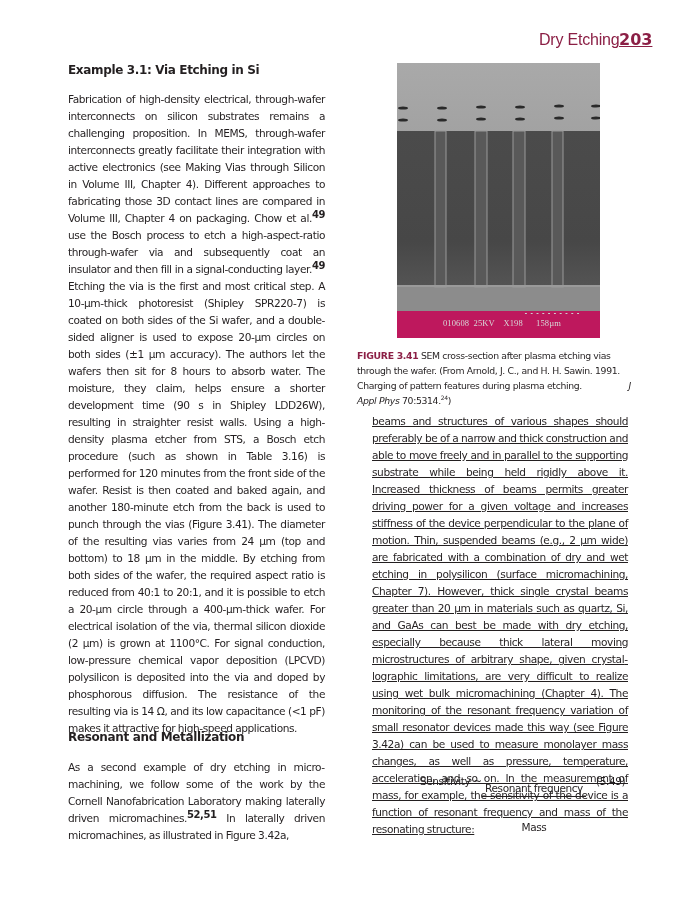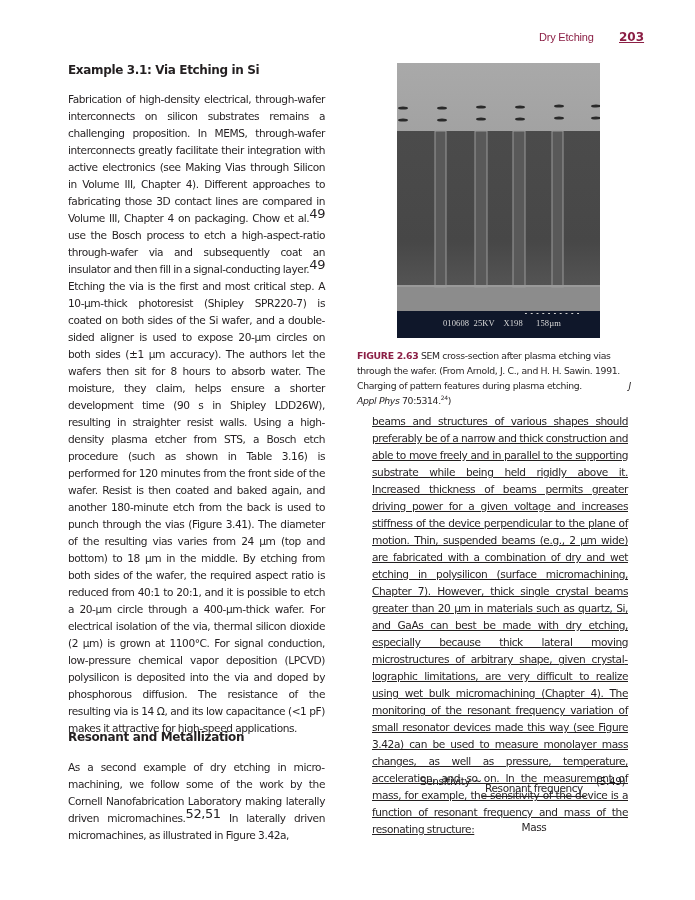--- a/index.html
+++ b/index.html
@@ -1,40 +1,40 @@
 <!DOCTYPE html>
 <html><head>
   <meta charset="utf-8">
   <style>
     html, body { margin: 0; padding: 0; background: #ffffff; }
     body { width: 695px; height: 900px; position: relative; overflow: hidden;
       font-family: "DejaVu Sans", sans-serif; color: #231f20; }
     .running-head { position: absolute; top: 31px; left: 0; width: 695px; height: 16px; }
-    .rh-title { position: absolute; left: 539px; top: 0; font-size: 11px; color: #8b1f45;
+    .rh-title { position: absolute; left: 539px; top: 0; font-size: 16px; color: #8b1f45;
       font-family: "Liberation Sans", sans-serif; letter-spacing: -0.2px; }
-    .rh-page { position: absolute; left: 619px; top: -1px; font-size: 12px; font-weight: bold; color: #8b1f45;
+    .rh-page { position: absolute; left: 619px; top: -1px; font-size: 16px; font-weight: bold; color: #8b1f45;
       font-family: "DejaVu Sans", sans-serif; text-decoration: underline; }
 
     .col-left { position: absolute; left: 68px; width: 257px; top: 62px; }
     .col-right { position: absolute; left: 372px; width: 256px; top: 413px; text-decoration: underline; }
 
     .ex-head { font-family: "DejaVu Sans", sans-serif; font-weight: bold; font-size: 12px;
       line-height: 16px; color: #231f20; letter-spacing: -0.35px; margin: 0; }
     .body-text { font-family: "DejaVu Sans", sans-serif; font-size: 10.6px; line-height: 17px;
       text-align: justify; hyphens: manual; letter-spacing: -0.42px; word-spacing: -0.3px; margin: 0; color: #231f20; }
-    .body-text sup { font-size: 13px; line-height: 0; vertical-align: 4px; }
+    .body-text sup { font-size: 10px; line-height: 0; vertical-align: 4px; font-weight: bold; }
 
     #ex1-head { position: absolute; top: 0; left: 0; }
     #ex1-body { position: absolute; top: 29px; left: 0; width: 257px; }
     #ex2-head { position: absolute; top: 651px; left: 0; }
     #ex2-body { position: absolute; top: 697px; left: 0; width: 257px; }
 
     .figure { position: absolute; left: 397px; top: 63px; width: 203px; height: 275px; background: #000; overflow: hidden; }
     .sem { position: absolute; left: 0; top: 0; width: 203px; height: 248px; }
-    .sem-bar { position: absolute; left: 0; top: 248px; width: 203px; height: 27px; background: #0f172a; }
+    .sem-bar { position: absolute; left: 0; top: 248px; width: 203px; height: 27px; background: #be185d; }
     .sem-label { position: absolute; left: 46px; top: 7px; font-family: "Liberation Serif", serif; font-size: 8.5px;
       color: #d8d8d8; white-space: pre; letter-spacing: 0.1px; }
     .sem-dots { position: absolute; left: 126px; top: 1px; width: 58px; height: 3px;
       background-image: radial-gradient(circle, #cfcfcf 0.8px, transparent 1px); background-size: 5.8px 3px; }
 
     .caption { position: absolute; left: 357px; top: 348px; width: 290px; font-family: "DejaVu Sans", sans-serif;
       font-size: 9.3px; line-height: 15px; color: #231f20; letter-spacing: -0.35px; }
     .caption .fig-label { color: #8b1f45; font-weight: bold; letter-spacing: -0.3px; }
     .caption i { font-style: italic; margin-left: 44px; }
     .caption sup { font-size: 6px; vertical-align: 4px; line-height: 0; }
@@ -101,21 +101,21 @@
       <rect x="155" y="68" width="11" height="156"></rect>
     </g>
     <rect x="0" y="222" width="203" height="2" fill="#9a9a9a"></rect>
   </svg>
   <div class="sem-bar">
     <div class="sem-dots"></div>
     <span class="sem-label">010608  25KV    X198      158µm</span>
   </div>
 </div>
 
-<div class="caption"><span class="fig-label">FIGURE 2.63</span><span> SEM cross-section after plasma etching vias through the wafer. (From Arnold, J. C., and H. H. Sawin. 1991. Charging of pattern features during plasma etching. </span><i>J Appl Phys</i><span> 70:5314.</span><sup>24</sup><span>)</span></div>
+<div class="caption"><span class="fig-label">FIGURE 3.41</span><span> SEM cross-section after plasma etching vias through the wafer. (From Arnold, J. C., and H. H. Sawin. 1991. Charging of pattern features during plasma etching. </span><i>J Appl Phys</i><span> 70:5314.</span><sup>24</sup><span>)</span></div>
 
 <div class="col-right">
   <p class="body-text">beams and structures of various shapes should preferably be of a narrow and thick construction and able to move freely and in parallel to the sup­porting substrate while being held rigidly above it. Increased thickness of beams permits greater driving power for a given voltage and increases stiffness of the device perpendicular to the plane of motion. Thin, suspended beams (e.g., 2 µm wide) are fabricated with a combination of dry and wet etching in polysilicon (surface microma­chining, Chapter 7). However, thick single crystal beams greater than 20 µm in materials such as quartz, Si, and GaAs can best be made with dry etching, especially because thick lateral moving microstructures of arbitrary shape, given crystal­lographic limitations, are very difficult to realize using wet bulk micromachining (Chapter 4). The monitoring of the resonant frequency variation of small resonator devices made this way (see Figure 3.42a) can be used to measure monolayer mass changes, as well as pressure, temperature, acceleration, and so on. In the measurement of mass, for example, the sensitivity of the device is a function of resonant frequency and mass of the resonating structure:</p>
 </div>
 
 <div class="equation">
   <span class="eq-lhs">Sensitivity ~</span>
   <span class="eq-frac">
     <span class="eq-num">Resonant frequency</span>
     <span class="eq-line"></span>

